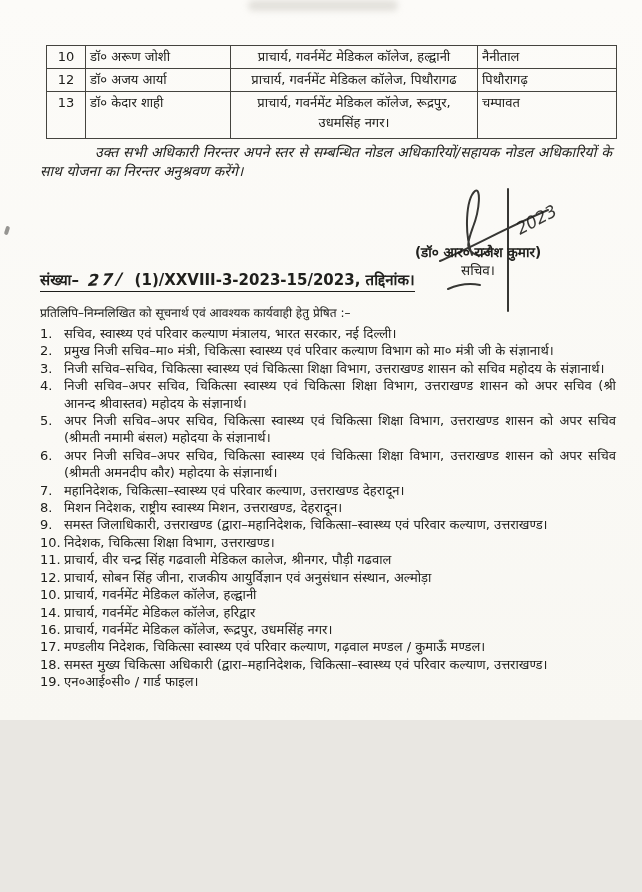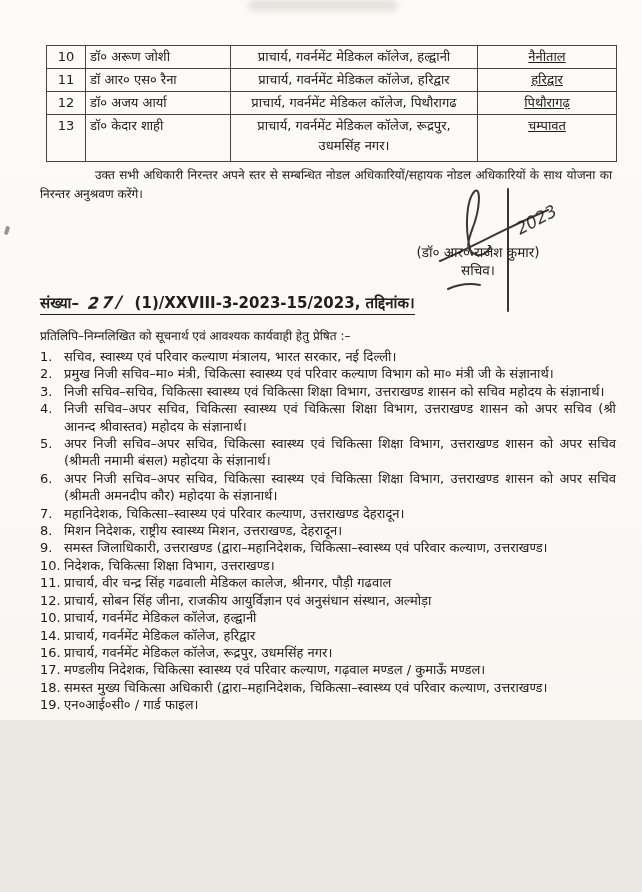--- a/index.html
+++ b/index.html
@@ -36,29 +36,30 @@
   table.officials td{
     border:1.4px solid #45443f;
     padding:1px 4px;
     line-height:20px;
     vertical-align:top;
     overflow:hidden;
   }
   td.c0{width:30px;text-align:center;}
   td.c1{width:136px;text-align:left;padding-left:7px;}
   td.c2{width:238px;text-align:center;}
-  td.c3{width:130px;text-align:center;text-decoration:underline;}
+  td.c3{width:130px;text-align:left;}
   tr.tall td{height:44px;}
   
   .para{
     margin:4px 30px 0 40px;
-    font-size:12px;
+    font-size:14px;
     line-height:19px;
     text-align:justify;
     text-indent:55px;
+    font-style:italic;
   }
   
   .sig-mid{
     position:absolute;left:378px;top:241px;width:200px;
     text-align:center;font-size:13.5px;line-height:17px;
   }
   .sig-mid .sig-title{margin-top:1px;}
   .sig-svg{position:absolute;left:420px;top:183px;width:175px;height:132px;pointer-events:none;}
   
   .ref-line{
@@ -105,43 +106,37 @@
   .hand-sig{
     display:inline-block;
     margin-top:3px;
     font-size:20px;
     letter-spacing:2px;
     transform:rotate(-5deg) skewX(-8deg);
     border-bottom:2px solid #222;
     padding:0 6px 1px 6px;
     color:#1b1b18;
   }
-  .sig-name{margin-top:3px;}
+  .sig-name{margin-top:3px;font-weight:bold;}
 </style>
 </head>
 <body>
 
 <div class="page">
 
   <div class="smudge-top"></div>
   <div class="speck-left"></div>
 
   <table class="officials">
     <tbody>
         <tr>
           <td class="c0">10</td>
           <td class="c1">डॉ० अरूण जोशी</td>
           <td class="c2">प्राचार्य, गवर्नमेंट मेडिकल कॉलेज, हल्द्वानी</td>
           <td class="c3">नैनीताल</td>
-        </tr>
-        <tr>
-          <td class="c0">11</td>
-          <td class="c1">डॉ आर० एस० रैना</td>
-          <td class="c2">प्राचार्य, गवर्नमेंट मेडिकल कॉलेज, हरिद्वार</td>
-          <td class="c3">हरिद्वार</td>
         </tr>
         <tr>
           <td class="c0">12</td>
           <td class="c1">डॉ० अजय आर्या</td>
           <td class="c2">प्राचार्य, गवर्नमेंट मेडिकल कॉलेज, पिथौरागढ</td>
           <td class="c3">पिथौरागढ़</td>
         </tr>
         <tr class="tall">
           <td class="c0">13</td>
           <td class="c1">डॉ० केदार शाही</td>

